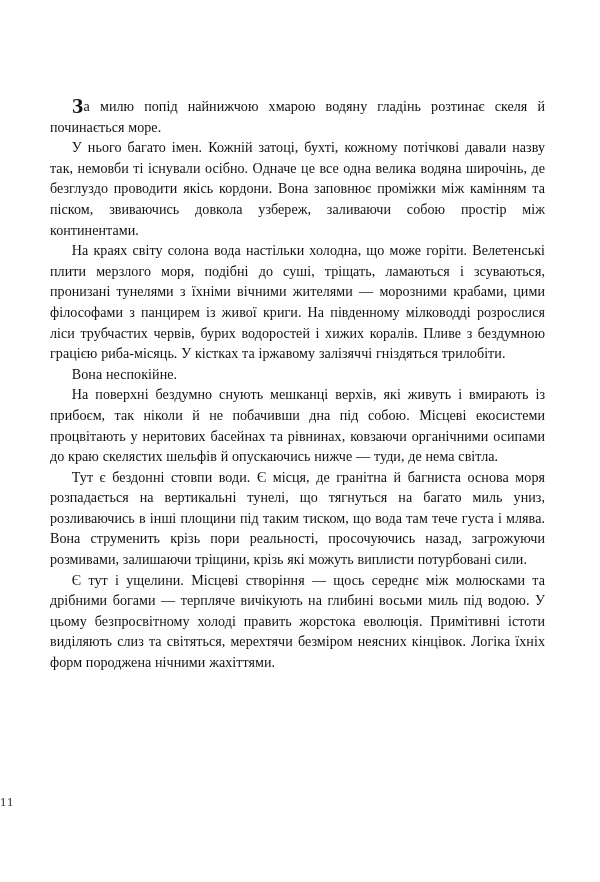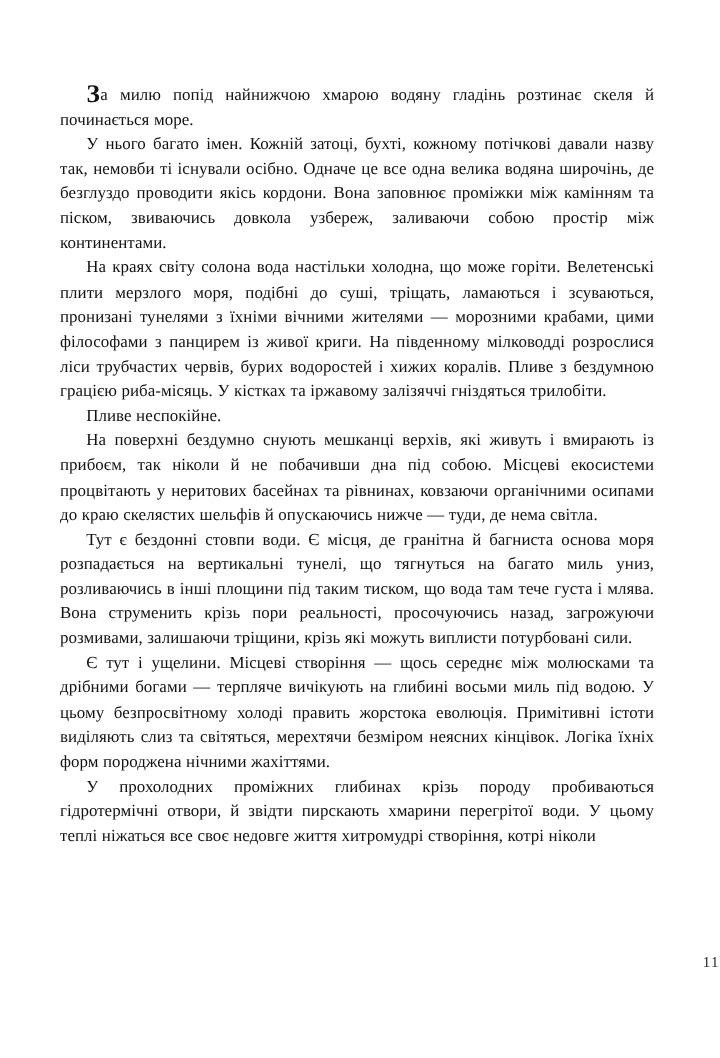--- a/index.html
+++ b/index.html
@@ -16,21 +16,21 @@
     color: #111111;
     -webkit-font-smoothing: antialiased;
   }
 
   .page {
     position: relative;
     box-sizing: border-box;
     width: 600px;
     height: 882px;
     background: #ffffff;
-    padding: 68px 55px 0 50px;
+    padding: 96px 55px 0 50px;
   }
 
   .text-block {
     width: 495px;
   }
 
   p.para {
     margin: 0;
     text-indent: 1.55em;
     text-align: justify;
@@ -55,47 +55,46 @@
     padding-left: 22px;
     padding-right: 0.5px;
     letter-spacing: 0;
   }
 
   .folio {
     position: absolute;
     left: 0;
     right: 0;
     top: 795px;
-    text-align: right;
+    text-align: left;
     font-size: 12.5px;
     line-height: 14px;
     color: #2a2a2a;
     letter-spacing: 1.2px;
   }
 </style>
 </head>
 <body>
 
 <div class="page">
 
   <div class="text-block">
 
     <p class="para first"><span class="dropcap">З</span><span>а милю попід найнижчою хмарою водяну гладінь розтинає скеля й починається море.</span></p>
 
     <p class="para">У нього багато імен. Кожній затоці, бухті, кожному потічкові давали назву так, немовби ті існували осібно. Одначе це все одна велика водяна широчінь, де безглуздо проводити якісь кордони. Вона заповнює проміжки між камінням та піском, звиваючись довкола узбереж, заливаючи собою простір між континентами.</p>
 
     <p class="para">На краях світу солона вода настільки холодна, що може горіти. Велетенські плити мерзлого моря, подібні до суші, тріщать, ламаються і зсуваються, пронизані тунелями з їхніми вічними жителями — морозними крабами, цими філософами з панцирем із живої криги. На південному мілководді розрослися ліси трубчастих червів, бурих водоростей і хижих коралів. Пливе з бездумною грацією риба-місяць. У кістках та іржавому залізяччі гніздяться трилобіти.</p>
 
-    <p class="para">Пливе неспокійне.</p>
+    <p class="para">Вона неспокійне.</p>
 
     <p class="para">На поверхні бездумно снують мешканці верхів, які живуть і вмирають із прибоєм, так ніколи й не побачивши дна під собою. Місцеві екосистеми процвітають у неритових басейнах та рівнинах, ковзаючи органічними осипами до краю скелястих шельфів й опускаючись нижче — туди, де нема світла.</p>
 
     <p class="para">Тут є бездонні стовпи води. Є місця, де гранітна й багниста основа моря розпадається на вертикальні тунелі, що тягнуться на багато миль униз, розливаючись в інші площини під таким тиском, що вода там тече густа і млява. Вона струменить крізь пори реальності, просочуючись назад, загрожуючи розмивами, залишаючи тріщини, крізь які можуть виплисти потурбовані сили.</p>
 
     <p class="para">Є тут і ущелини. Місцеві створіння — щось середнє між молюсками та дрібними богами — терпляче вичікують на глибині восьми миль під водою. У цьому безпросвітному холоді править жорстока еволюція. Примітивні істоти виділяють слиз та світяться, мерехтячи безміром неясних кінцівок. Логіка їхніх форм породжена нічними жахіттями.</p>
 
-    <p class="para">У прохолодних проміжних глибинах крізь породу пробиваються гідротермічні отвори, й звідти пирскають хмарини перегрітої води. У цьому теплі ніжаться все своє недовге життя хитромудрі створіння, котрі ніколи</p>
 
   </div>
 
   <div class="folio">11</div>
 
 </div>
 
 </body></html>

